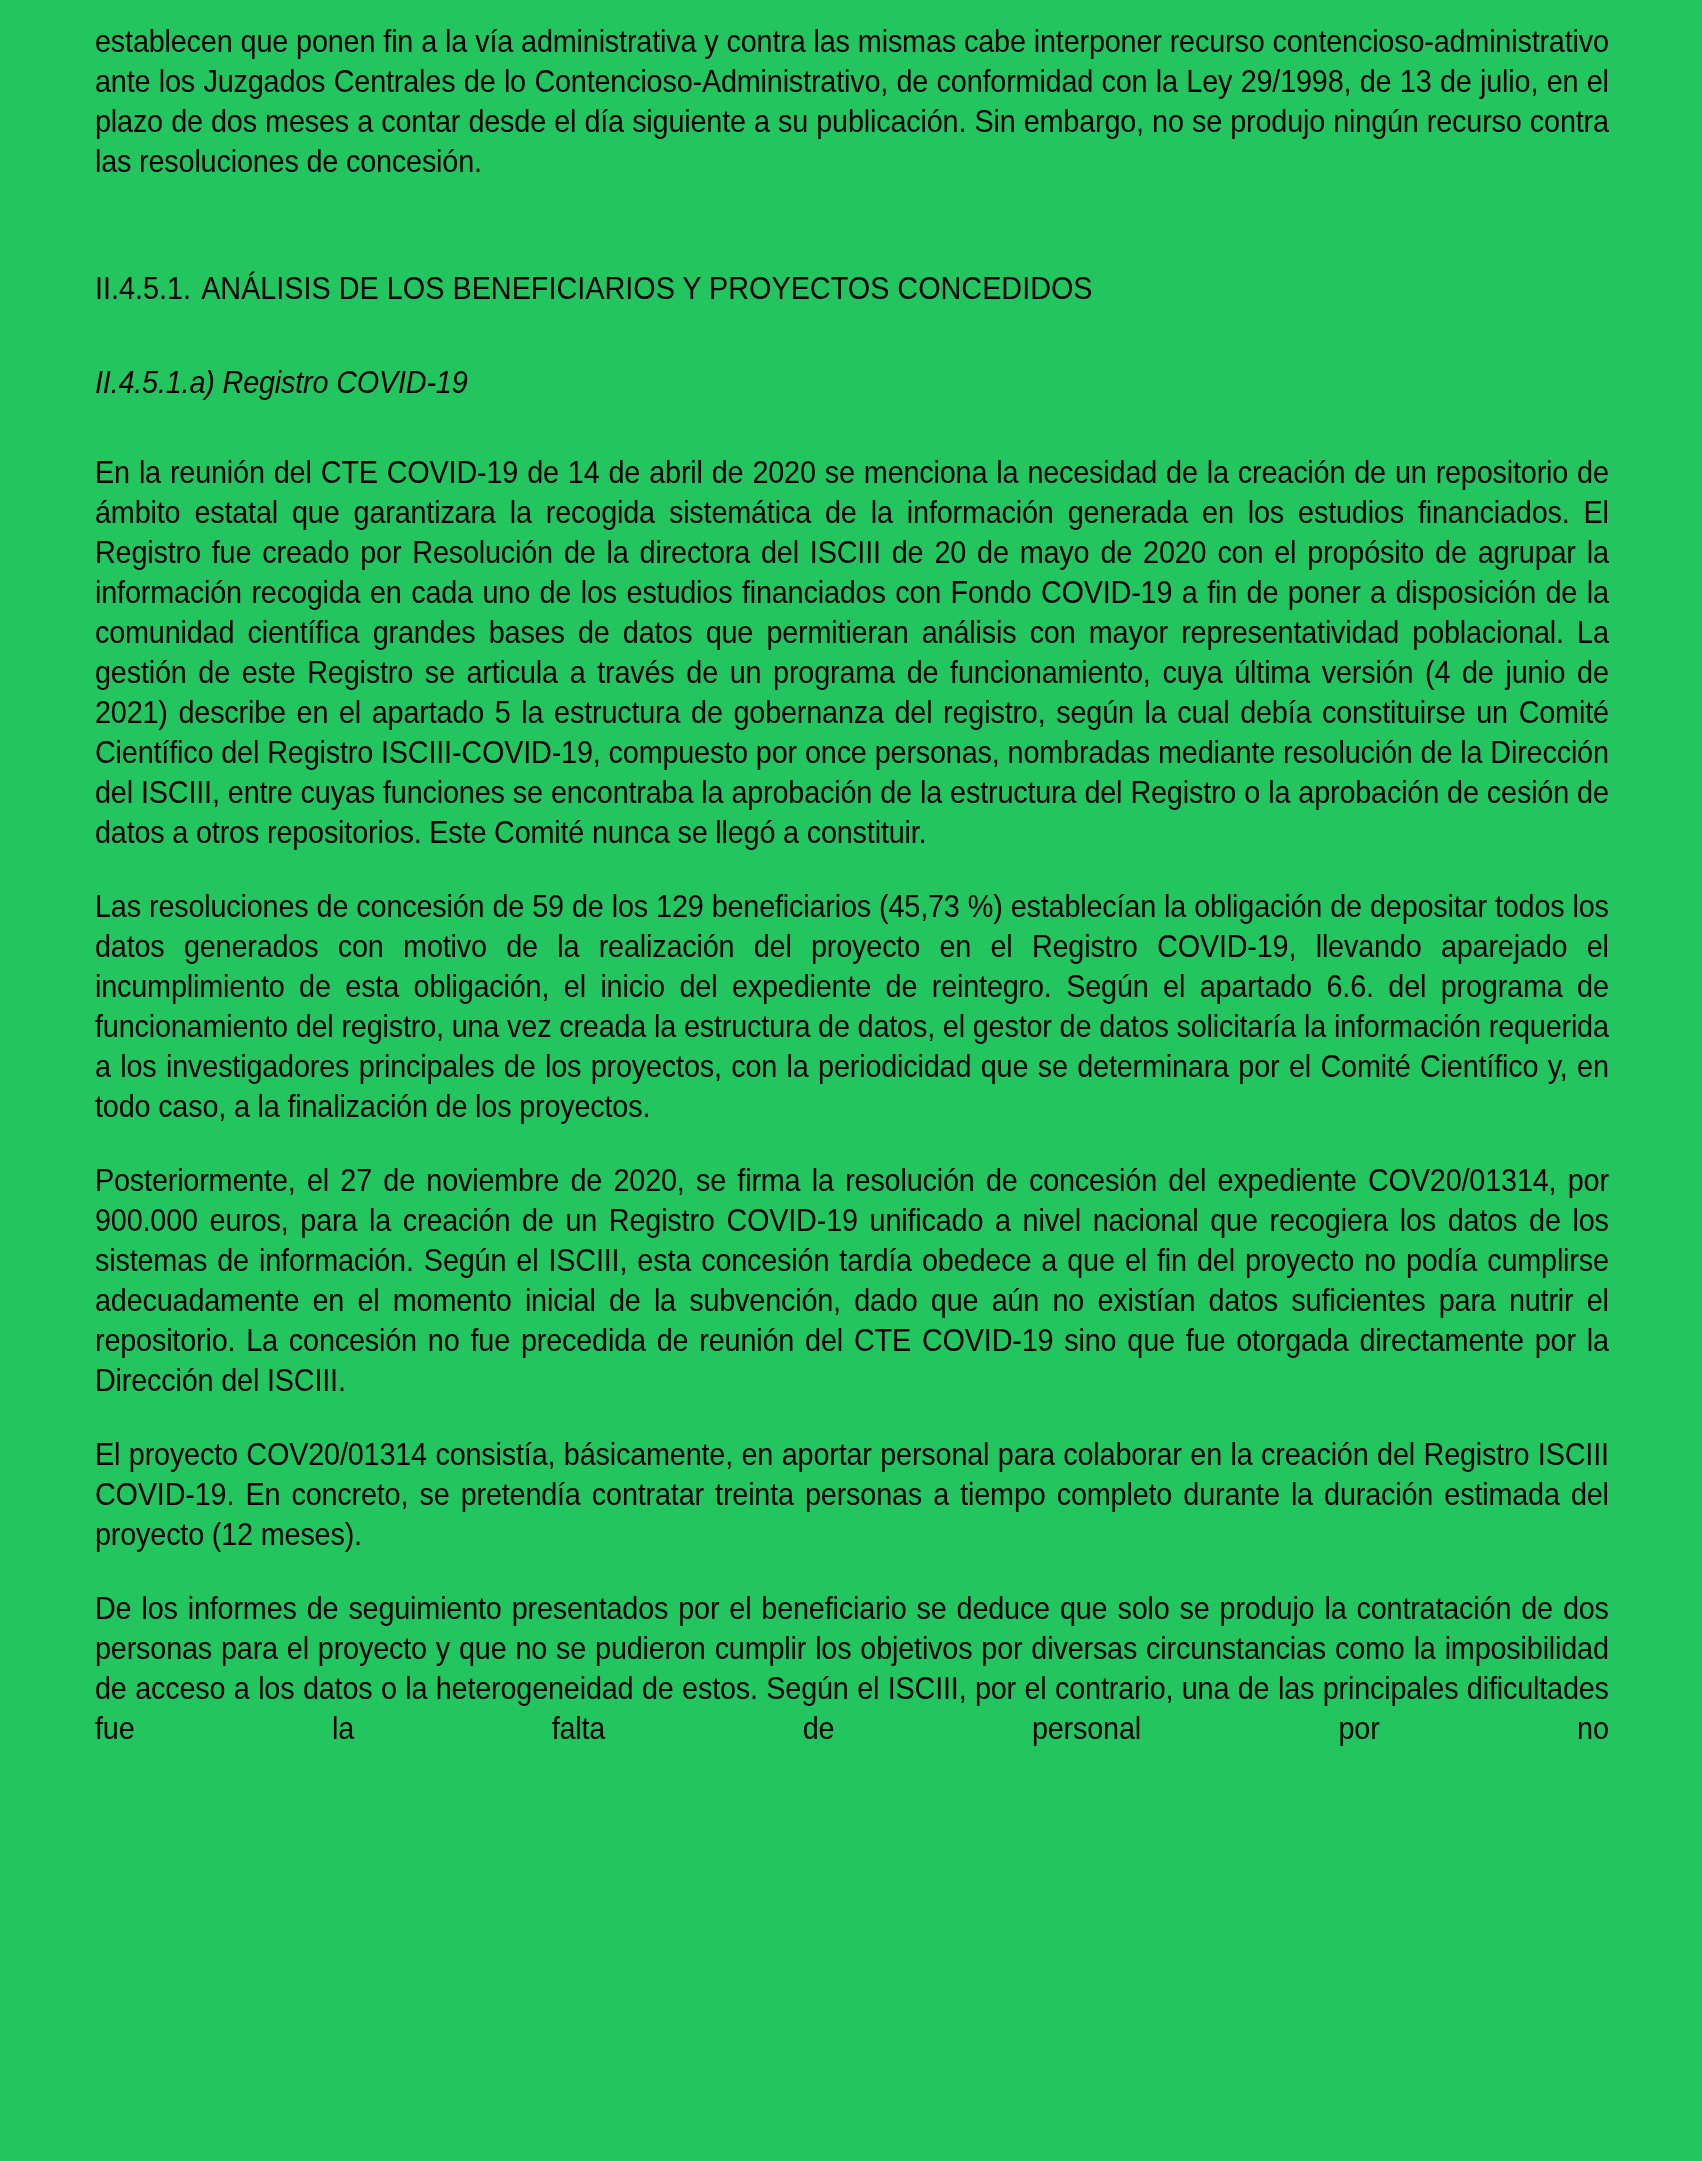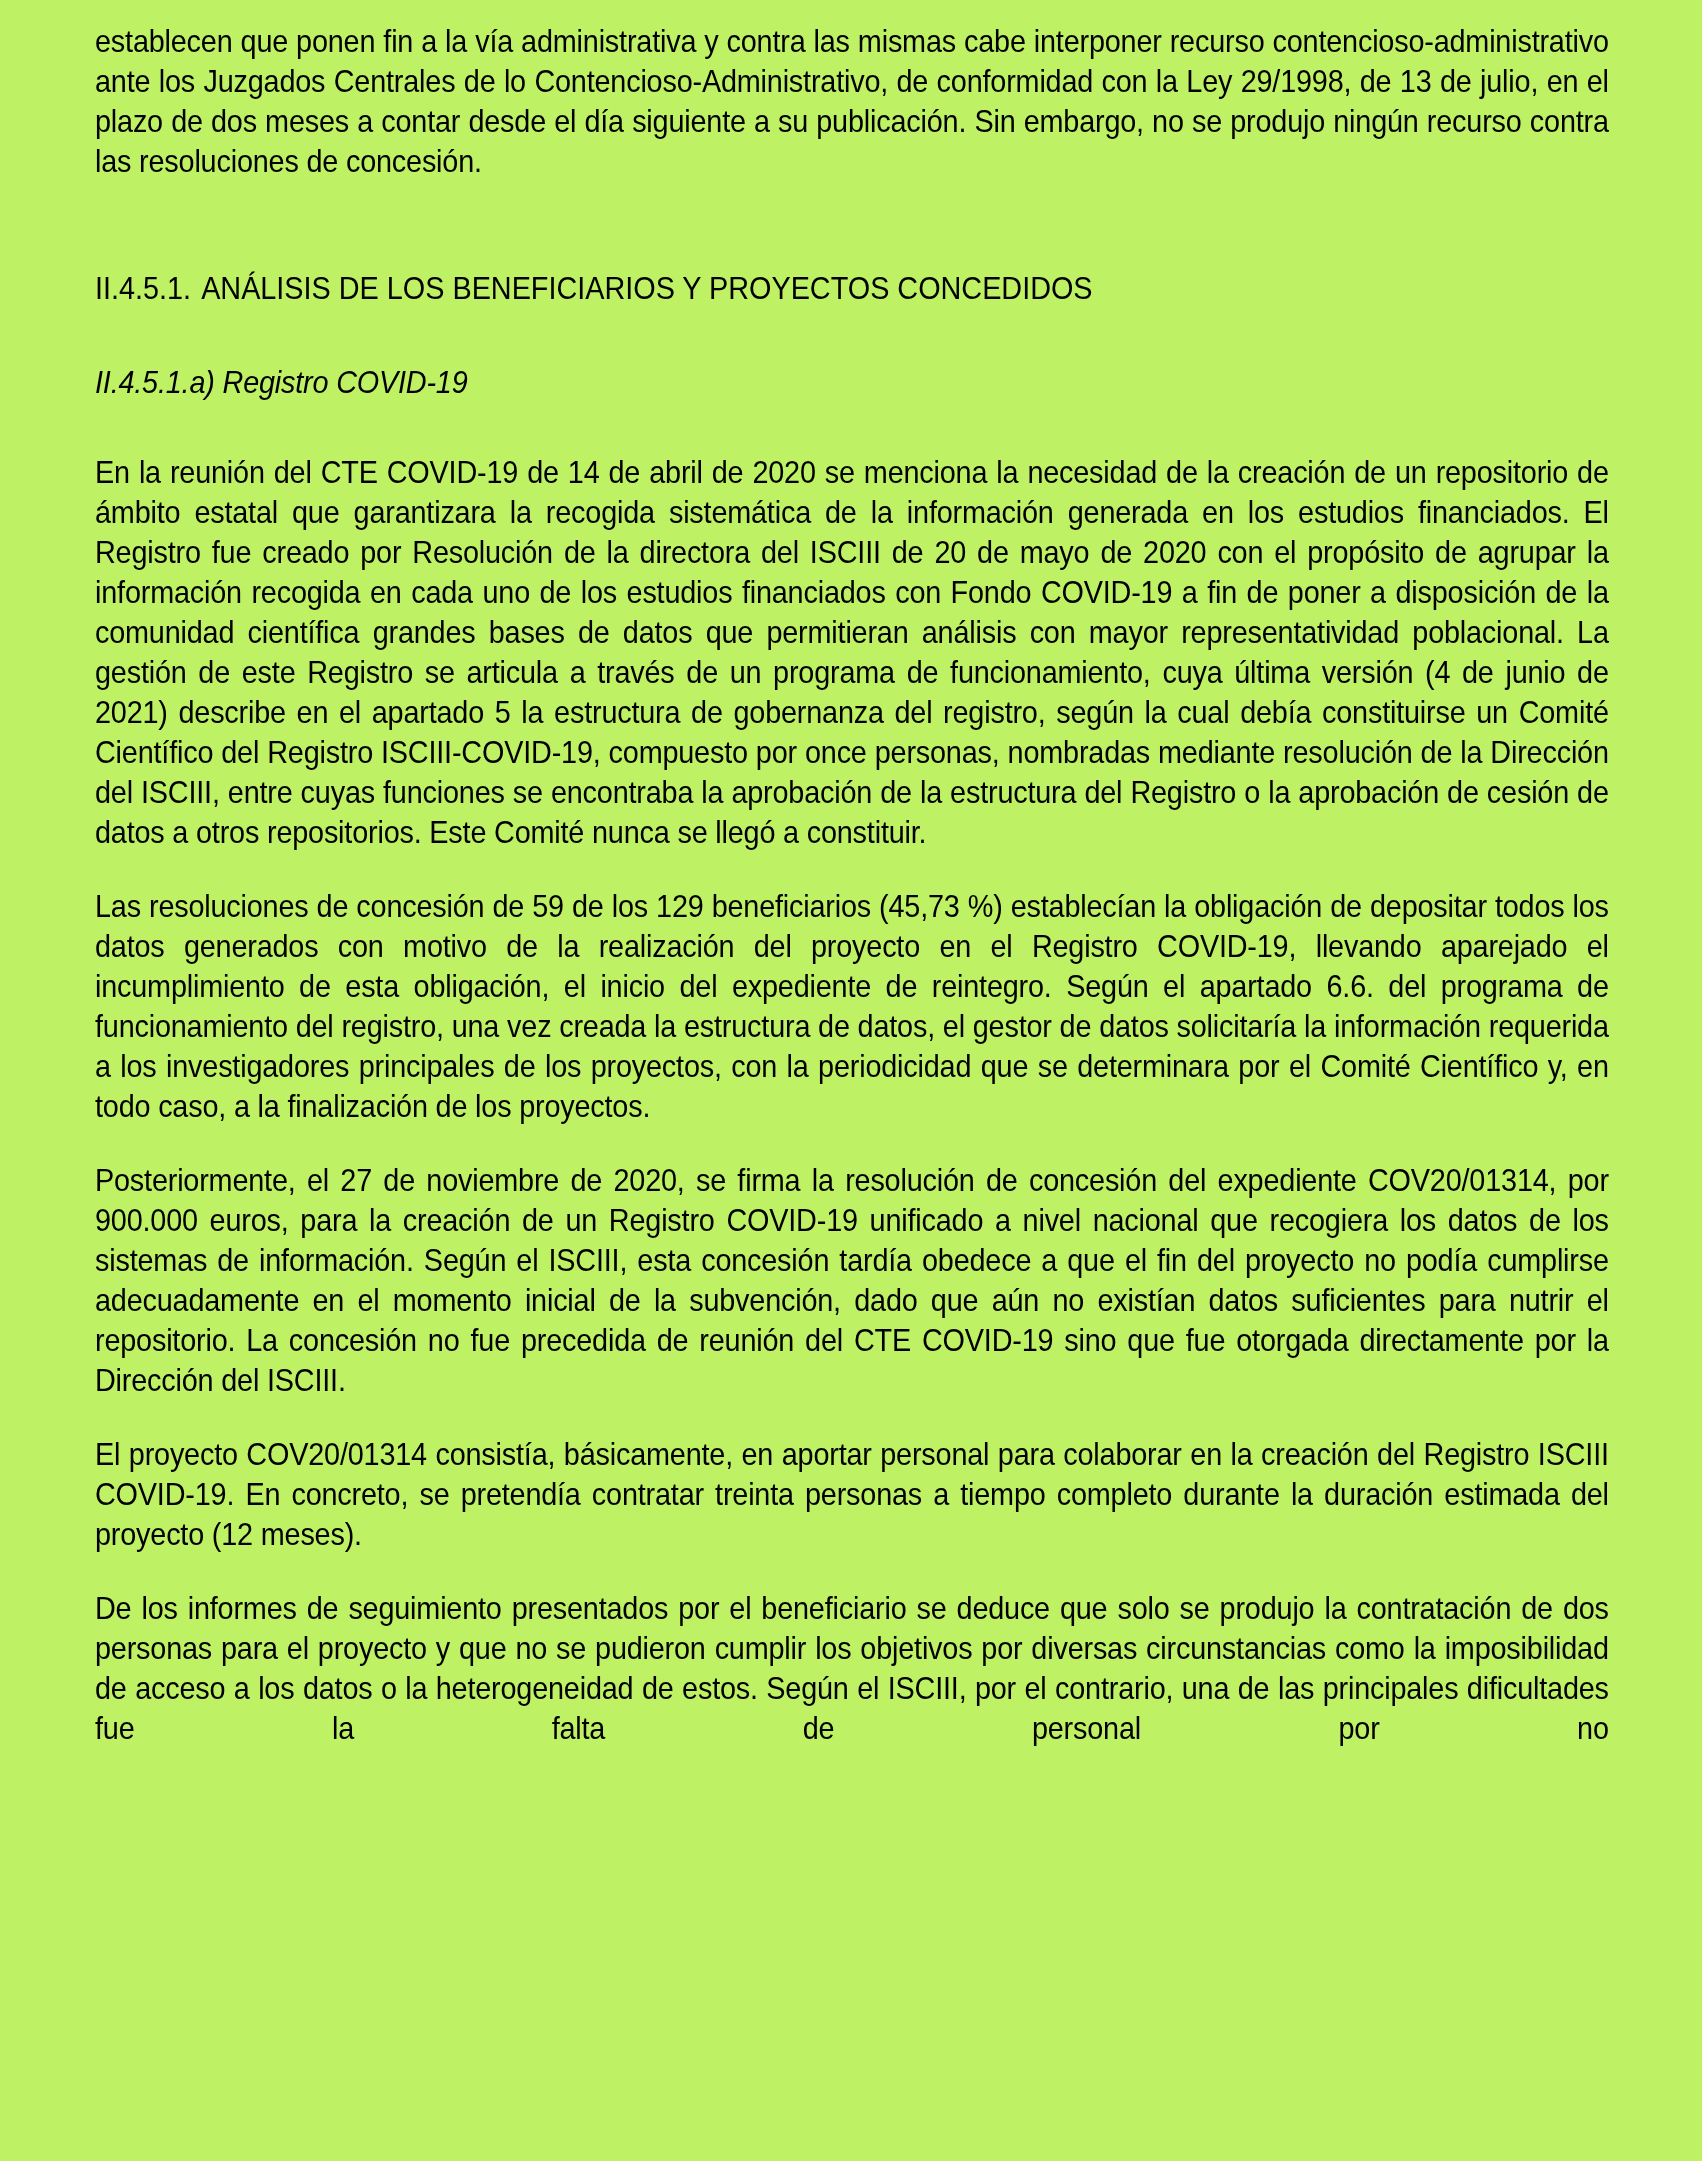--- a/index.html
+++ b/index.html
@@ -6,21 +6,21 @@
   html, body {
     margin: 0;
     padding: 0;
     background: #ffffff;
   }
 
   .page {
     position: relative;
     width: 1703px;
     height: 2161px;
-    background: #bef264;
+    background: #22c55e;
     box-sizing: border-box;
     padding: 21px 95px 0 95px;
     font-family: "Liberation Sans", "DejaVu Sans", sans-serif;
     color: #000000;
     overflow: hidden;
   }
 
   .content {
     width: 1514px;
     font-size: 32px;

